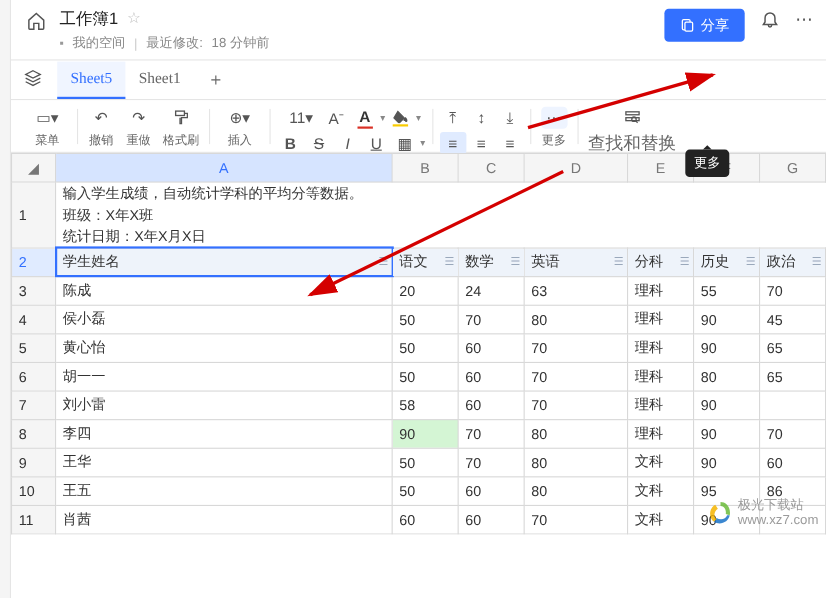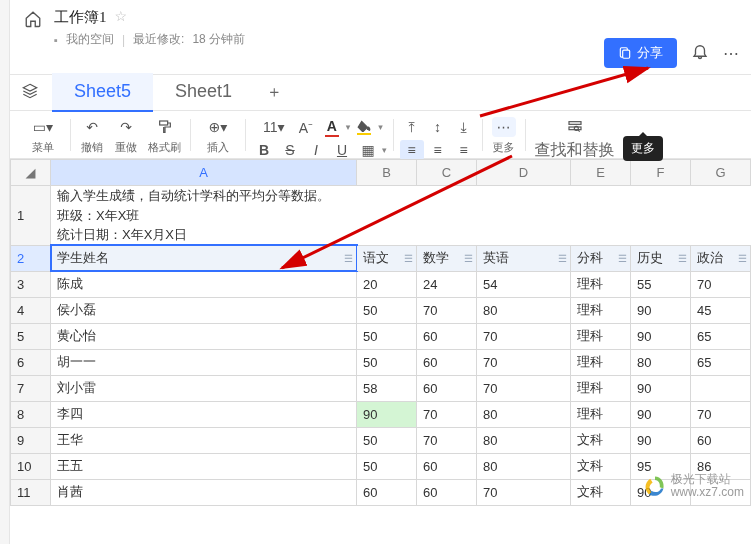--- a/index.html
+++ b/index.html
@@ -1,32 +1,32 @@
 <!DOCTYPE html>
 <html><head>
 <meta charset="utf-8">
 <style>
   * { box-sizing: border-box; margin: 0; padding: 0; }
   body { font-family: "Microsoft YaHei", Arial, sans-serif; font-size: 12px; color: #333; background: #fff; width: 751px; height: 544px; overflow: hidden; position: relative; }
   
   .header { display: flex; align-items: flex-start; padding: 8px 12px 6px 12px; border-bottom: 1px solid #e5e5e5; }
   .home-icon { width: 22px; height: 22px; margin-right: 10px; color: #555; display: flex; align-items: center; justify-content: center; }
   .title-block { flex: 1; }
-  .title-row { display: flex; align-items: flex-start; gap: 8px; font-family: Liberation Serif, serif; }
+  .title-row { display: flex; align-items: flex-start; gap: 8px; }
   .doc-title { font-size: 15px; color: #222; }
   .star-icon { color: #bbb; font-size: 14px; }
   .sub-row { display: flex; align-items: center; gap: 8px; color: #888; font-size: 12px; margin-top: 4px; }
   .folder-icon { color: #999; font-size: 11px; }
-  .header-right { display: flex; align-items: center; gap: 14px; margin-top: 30px; }
+  .header-right { display: flex; align-items: flex-start; gap: 14px; }
   .share-btn { background: #3370ff; color: #fff; border: none; border-radius: 4px; padding: 6px 14px; font-size: 13px; display: flex; align-items: center; gap: 5px; cursor: pointer; }
   .bell-icon, .dots-icon { color: #555; font-size: 16px; }
   
   .tabs-row { display: flex; align-items: center; padding: 0 12px; border-bottom: 1px solid #e5e5e5; height: 36px; }
   .layers-icon { color: #555; margin-right: 14px; font-size: 15px; }
-  .tab { padding: 8px 22px; color: #666; font-size: 18px; cursor: pointer; border-bottom: 2px solid transparent; }
+  .tab { padding: 8px 12px; color: #666; font-size: 14px; cursor: pointer; border-bottom: 2px solid transparent; font-family: Liberation Serif, serif; }
   .tab.active { color: #3370ff; border-bottom-color: #3370ff; background: #f0f5ff; }
   .tab-add { padding: 8px 12px; color: #666; font-size: 16px; cursor: pointer; }
   
   .toolbar { display: flex; align-items: flex-start; padding: 6px 10px 4px 10px; border-bottom: 1px solid #e5e5e5; height: 48px; }
   .tool-group { display: flex; flex-direction: column; align-items: center; gap: 3px; padding: 0 5px; }
   .tool-group-row { display: flex; gap: 2px; }
   .tool-icon { display: flex; align-items: center; justify-content: center; width: 24px; height: 20px; color: #555; cursor: pointer; font-size: 14px; }
   .tool-icon.wide { width: 36px; }
   .tool-label { font-size: 11px; color: #666; }
   .tool-sep { width: 1px; height: 32px; background: #e5e5e5; margin: 2px 4px; }
@@ -267,21 +267,21 @@
     <td class="header-cell"><span>政治</span><span class="filter-icon">☰</span></td>
     <td class="header-cell"></td>
   </tr>
   </tbody>
         <tbody id="data-rows">
           <tr>
             <td class="row-head">3</td>
             <td>陈成</td>
             <td class="num">20</td>
             <td class="num">24</td>
-            <td class="num">54</td>
+            <td class="num">63</td>
             <td>理科</td>
             <td class="num">55</td>
             <td class="num">70</td>
             <td></td>
           </tr>
           <tr>
             <td class="row-head">4</td>
             <td>侯小磊</td>
             <td class="num">50</td>
             <td class="num">70</td>

